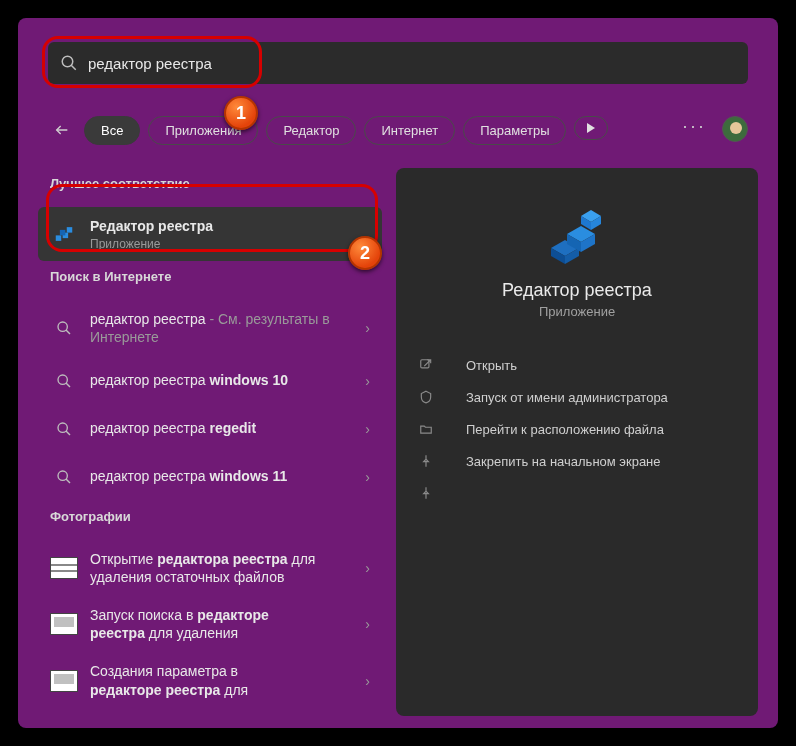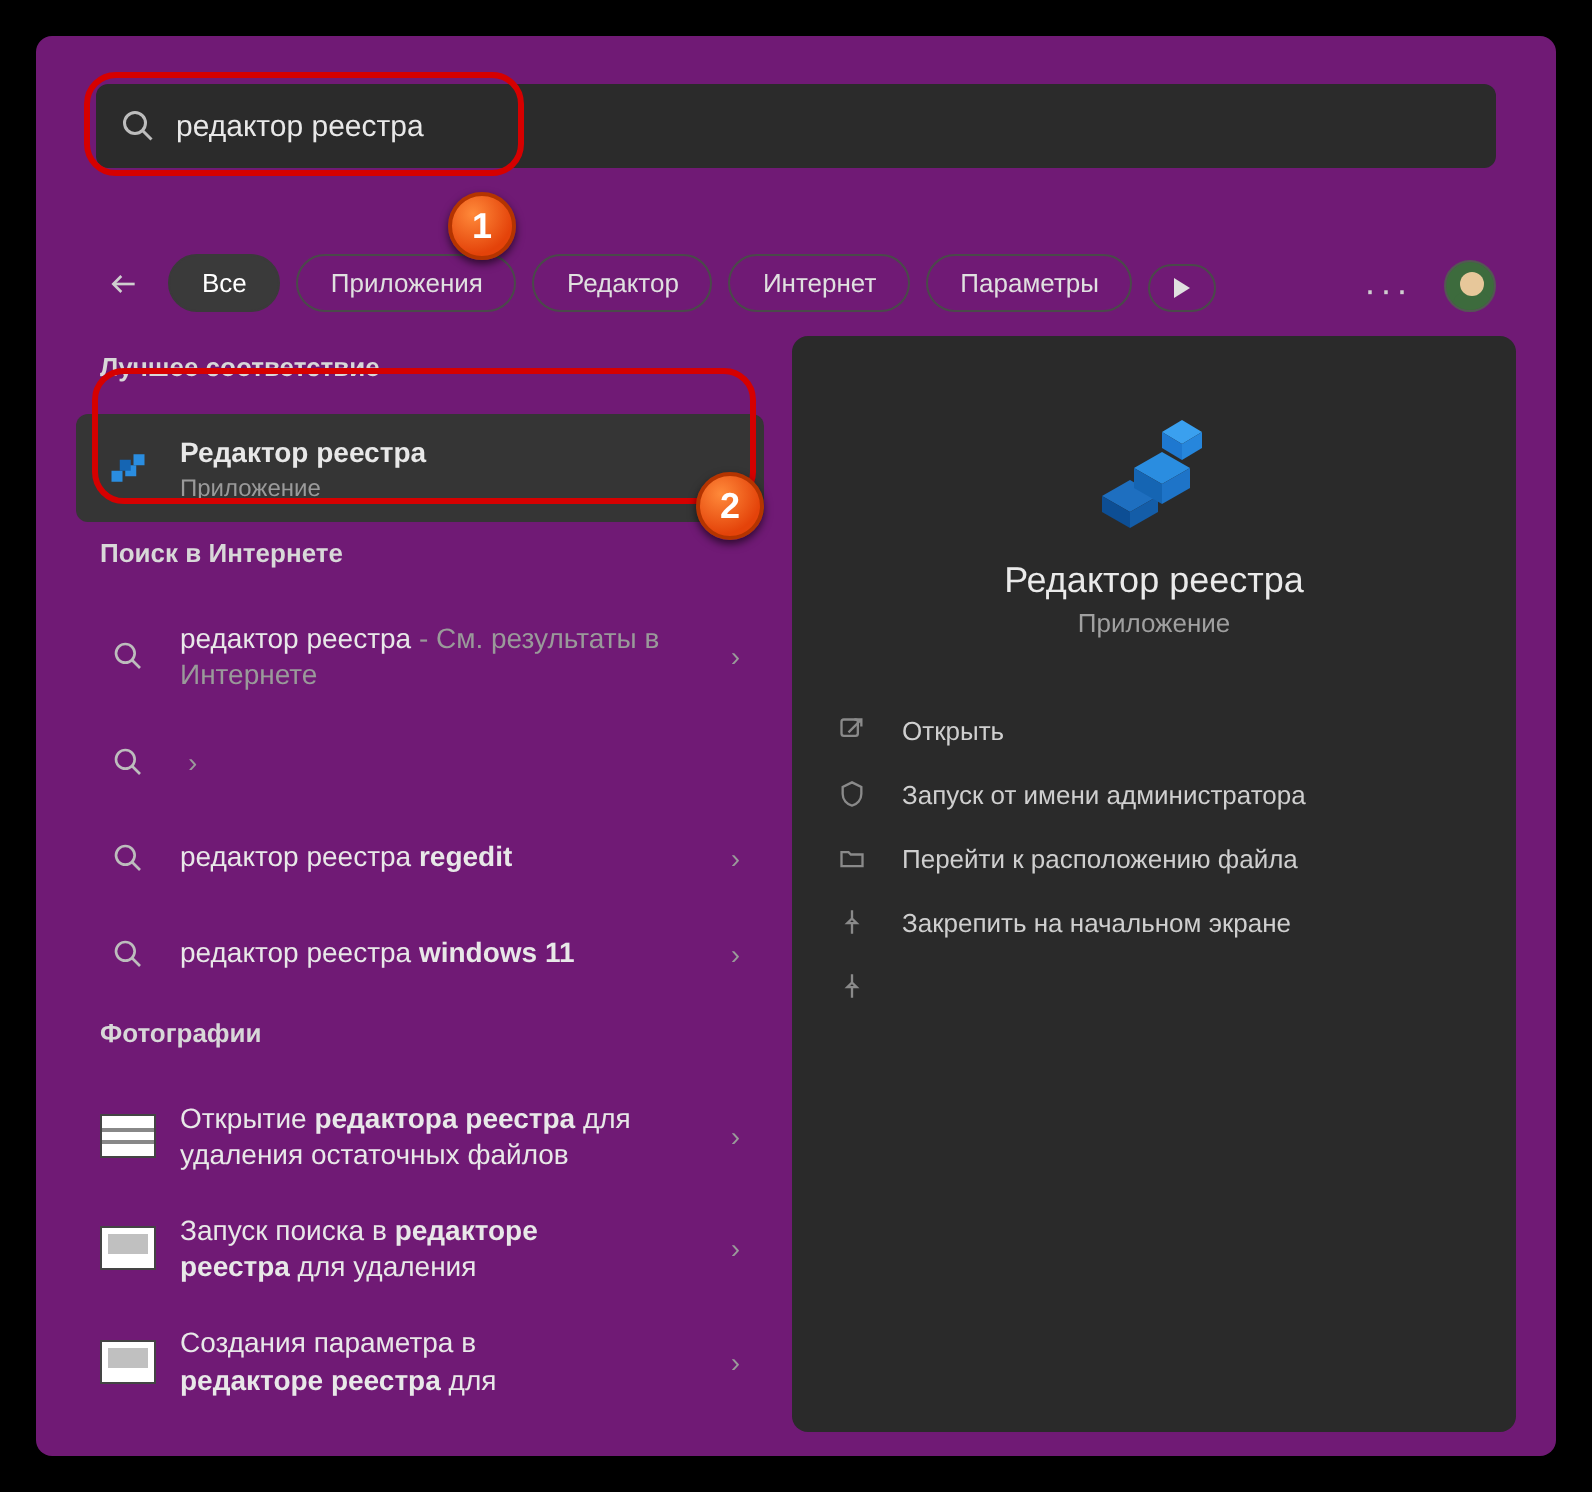--- a/index.html
+++ b/index.html
@@ -29,21 +29,21 @@
     color: #fff; font-weight: 700; font-size: 18px; display: flex;
     align-items: center; justify-content: center; border: 2px solid #b43400;
     box-shadow: 0 2px 4px rgba(0,0,0,.6); z-index: 51;
   }
   .badge1 { left: 206px; top: 78px; }
   .badge2 { left: 330px; top: 218px; }
 
   
   .filters {
     position: absolute; left: 30px; top: 98px; right: 30px; height: 40px;
-    display: flex; align-items: flex-end; gap: 8px;
+    display: flex; align-items: flex-start; gap: 8px;
   }
   .back-arrow {
     width: 28px; height: 28px; display: flex; align-items: center; justify-content: center;
     color: #cfcfcf; font-size: 18px; cursor: pointer;
   }
   .pill {
     padding: 6px 16px; border-radius: 16px; font-size: 13px; color: #e0e0e0;
     border: 1px solid #4a4a4a; cursor: pointer; white-space: nowrap;
   }
   .pill.active { background: #3a3a3a; border-color: #3a3a3a; color: #fff; }
@@ -72,21 +72,21 @@
   .thumb { width:28px; height:22px; background:linear-gradient(#fff 0 30%,#888 30% 40%,#fff 40% 60%,#888 60% 70%,#fff 70%); border:1px solid #444; }
   .thumb2 { background: #fff; position:relative; }
   .thumb2::after{content:'';position:absolute;left:3px;top:3px;right:3px;height:10px;background:#c0c0c0;}
 
   
   .rightcol { position: absolute; left: 378px; top: 150px; right: 20px; bottom: 12px; background: #2a2a2a; border-radius: 8px; padding: 20px 16px; }
   .app-icon-big { width: 64px; height: 64px; margin: 16px auto 12px; display:block; }
   .app-name { text-align: center; color: #eaeaea; font-size: 18px; font-weight: 400; }
   .app-kind { text-align: center; color: #a0a0a0; font-size: 13px; margin-top: 3px; margin-bottom: 30px; }
   .action {
-    display: flex; align-items: center; gap: 17px; padding: 8px 6px;
+    display: flex; align-items: center; gap: 32px; padding: 8px 6px;
     color: #cfcfcf; font-size: 13px; cursor: pointer; border-radius: 4px;
   }
   .act-icon { width: 16px; height: 16px; color: #8a8a8a; flex-shrink:0; display:flex; align-items:center; justify-content:center; }
 
   
   .cube-lg { width:64px; height:64px; position:relative; }
   .cube-lg svg { width:100%; height:100%; }
 
   .cube-sm { width:22px; height:22px; }
 </style>
@@ -163,20 +163,23 @@
           <div class="r-title"><span class="norm">редактор реестра</span><span class="norm" style="color:#9a9a9a"> - См. результаты в Интернете</span></div>
         </div>
       <div class="r-chevron">›</div>
     </div>
     <div class="result">
       <div class="r-icon">
           <svg class="mag-sm" viewBox="0 0 24 24" fill="none" stroke="currentColor" stroke-width="2">
             <circle cx="10" cy="10" r="7"></circle>
             <line x1="21" y1="21" x2="15" y2="15"></line>
           </svg>
+        </div>
+      <div class="r-text">
+          <div class="r-title"><span class="norm">редактор реестра </span><span>windows 10</span></div>
         </div>
       <div class="r-chevron">›</div>
     </div>
     <div class="result">
       <div class="r-icon">
           <svg class="mag-sm" viewBox="0 0 24 24" fill="none" stroke="currentColor" stroke-width="2">
             <circle cx="10" cy="10" r="7"></circle>
             <line x1="21" y1="21" x2="15" y2="15"></line>
           </svg>
         </div>

